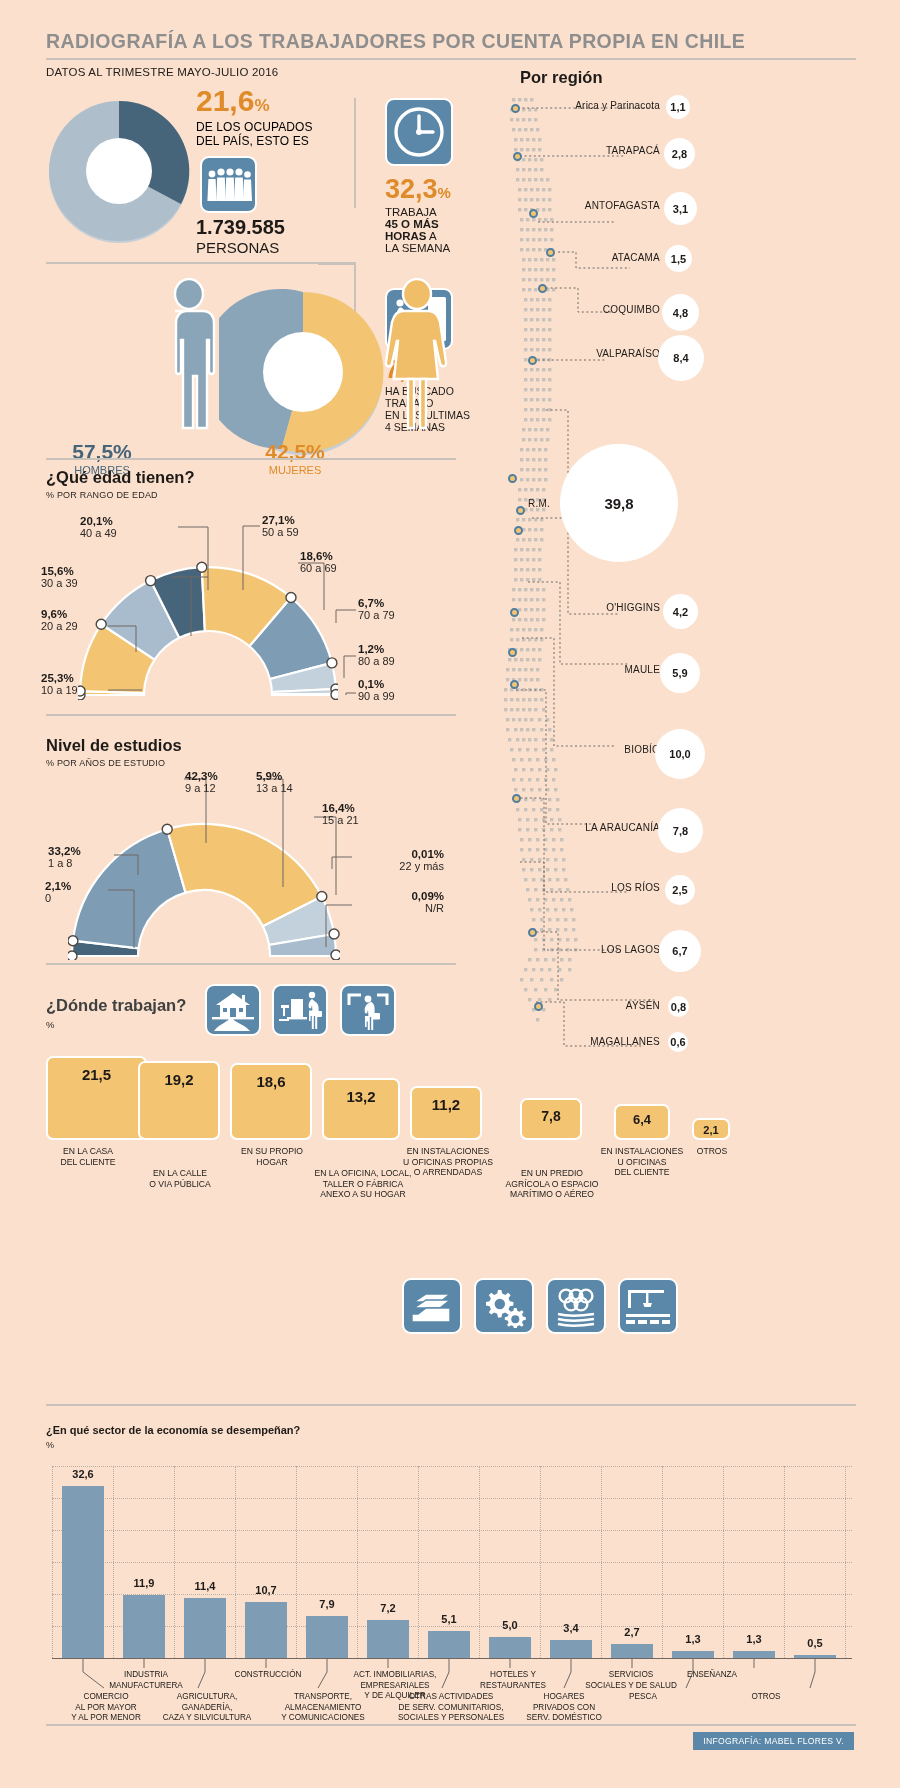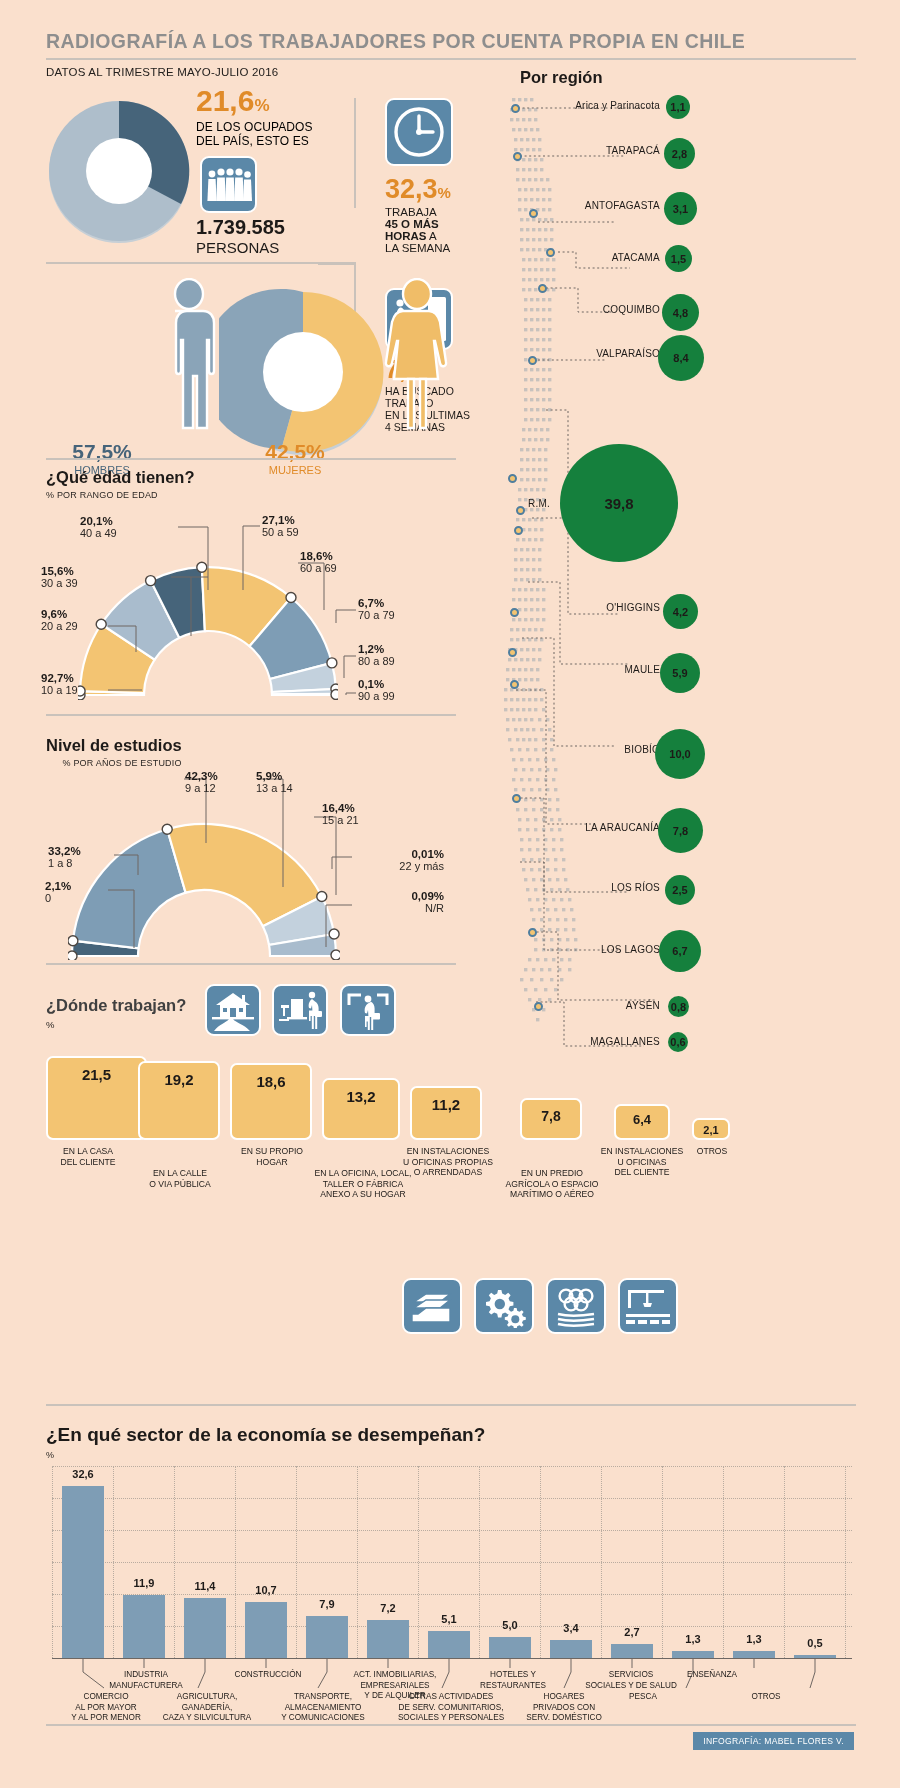--- a/index.html
+++ b/index.html
@@ -41,21 +41,21 @@
     position: absolute; background: #5b88a8; border-radius: 9px;
     border: 2.5px solid #fff; display:flex; align-items:center; justify-content:center;
   }
 
   
   .region-title {
     position:absolute; font-size:16.5px; font-weight:bold; color:#1d1a18;
   }
   .region-name { position:absolute; font-size:10px; color:#1d1a18; text-align:right; letter-spacing:.2px;}
   .bubble {
-    position:absolute; border-radius:50%; background:#15803d;
+    position:absolute; border-radius:50%; background:#ffffff;
     display:flex; align-items:center; justify-content:center;
     font-size:11px; font-weight:bold; color:#1d1a18;
   }
   .bubble.big { font-size: 15px; }
   .mapdot {
     position:absolute; width:9px; height:9px; border-radius:50%;
     background:#f3c472; border:2px solid #4f7e9e;
   }
 
   
@@ -290,21 +290,21 @@
   </div>
   <div style="position:absolute;left:41px;top:565px;">
     <div class="pct-lbl">15,6%</div>
     <div class="pct-sub">30 a 39</div>
   </div>
   <div style="position:absolute;left:41px;top:608px;">
     <div class="pct-lbl">9,6%</div>
     <div class="pct-sub">20 a 29</div>
   </div>
   <div style="position:absolute;left:41px;top:672px;">
-    <div class="pct-lbl">92,7%</div>
+    <div class="pct-lbl">25,3%</div>
     <div class="pct-sub">10 a 19</div>
   </div>
   <div style="position:absolute;left:300px;top:550px;">
     <div class="pct-lbl">18,6%</div>
     <div class="pct-sub">60 a 69</div>
   </div>
   <div style="position:absolute;left:358px;top:597px;">
     <div class="pct-lbl">6,7%</div>
     <div class="pct-sub">70 a 79</div>
   </div>
@@ -314,21 +314,21 @@
   </div>
   <div style="position:absolute;left:358px;top:678px;">
     <div class="pct-lbl">0,1%</div>
     <div class="pct-sub">90 a 99</div>
   </div>
 
   <div class="hrule" style="left:46px;top:714px;width:410px;"></div>
 
   <div style="position:absolute;left:46px;top:736px;">
     <div style="font-size:16.5px;font-weight:bold;color:#1d1a18;">Nivel de estudios</div>
-    <div style="font-size:9px;color:#2b2724;margin-top:3px;letter-spacing:.2px;text-align:right;">% POR AÑOS DE ESTUDIO</div>
+    <div style="font-size:9px;color:#2b2724;margin-top:3px;letter-spacing:.2px;">% POR AÑOS DE ESTUDIO</div>
   </div>
 
   <div style="position:absolute;left:68px;top:810px;width:272px;height:150px;">
     <svg width="272" height="150" viewBox="0 0 272 150">
       <g transform="translate(136,146)">
         <path d="M-133 2 A133 133 0 0 1 133 2 L133 5 A133 133 0 0 0 -133 5 Z" fill="#b8c2c9"></path>
         <g stroke="#fff" stroke-width="2.2">
 
           <path d="M-132 0 A132 132 0 0 1 -131.1 -15.3 L-65.5 -7.65 A66 66 0 0 0 -66 0 Z" fill="#46647a"></path>
 
@@ -1076,21 +1076,21 @@
   <div class="dt-caption" style="left:596px;top:1146px;width:92px;white-space:pre-line;">EN INSTALACIONES
 U OFICINAS
 DEL CLIENTE</div>
 
   <div class="dt-box" style="left:692px;top:1118px;width:38px;height:22px;font-size:11px;padding-top:4px;">2,1</div>
   <div class="dt-caption" style="left:684px;top:1146px;width:56px;white-space:pre-line;">OTROS</div>
 
   <div class="hrule" style="left:46px;top:1404px;width:810px;"></div>
 
   <div style="position:absolute;left:46px;top:1424px;">
-    <div style="font-size:19px;font-weight:bold;color:#1d1a18;">¿En qué sector de la economía se desempeñan?</div>
+    <div style="font-size:11px;font-weight:bold;color:#1d1a18;">¿En qué sector de la economía se desempeñan?</div>
     <div style="font-size:9px;color:#2b2724;margin-top:4px;">%</div>
   </div>
 
   <div class="tile" style="left:402px;top:1278px;width:60px;height:56px;">
     <svg width="48" height="44" viewBox="0 0 48 44">
       <g fill="#fff" stroke="#5b88a8" stroke-width="1.4">
         <path d="M6 18 L18 10 h24 l-10 8 z"></path>
         <path d="M6 24 L18 16 h24 l-10 8 z"></path>
         <path d="M4 30 v8 h38 v-14 H18 l-8 6 z"></path>
       </g>

